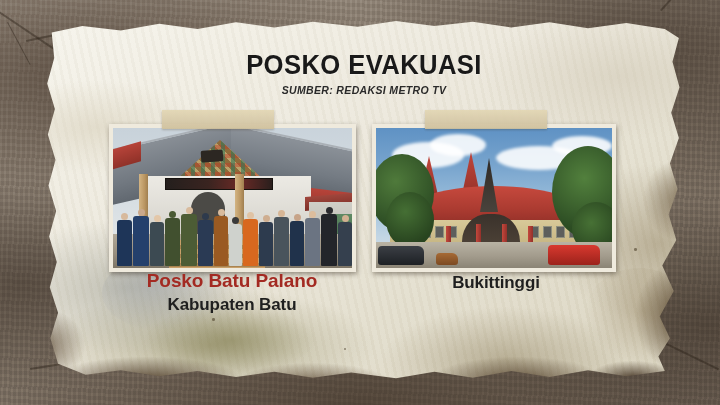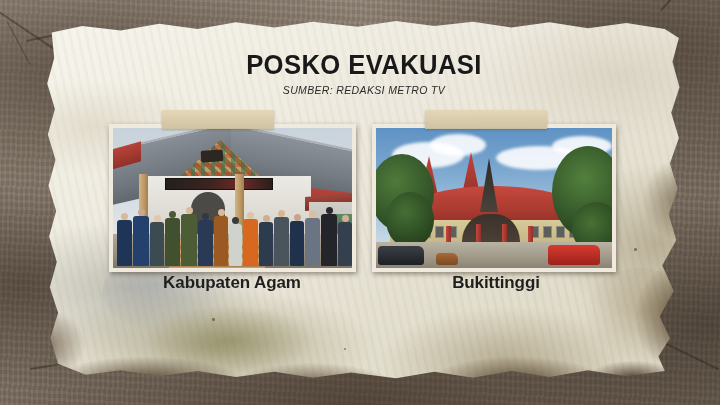--- a/index.html
+++ b/index.html
@@ -98,21 +98,21 @@
 
   
   #header { position:absolute; left:0; top:34px; width:640px; text-align:center; }
   #title {
     font-size:27px; font-weight:bold; letter-spacing:.4px;
     color:#191919; line-height:1;
     text-shadow:0 1px 1px rgba(255,255,255,.35);
     transform:scaleX(.95); transform-origin:center;
   }
   #subtitle {
-    margin-top:5px; font-size:10.5px; font-weight:normal; font-style:italic;
+    margin-top:5px; font-size:10.5px; font-weight:bold; font-style:italic;
     letter-spacing:.35px; color:#2a2a2a;
   }
 
   
   .card { position:absolute; }
   #card-left  { left:65px;  top:92px; width:247px; }
   #card-right { left:328px; top:92px; width:244px; }
 
   .tape {
     position:absolute; top:0; height:19px;
@@ -416,21 +416,22 @@
           <div class="ground-r"></div>
 
           <div class="car" style="left:2px;   width:46px; height:19px; background:linear-gradient(180deg,#3b3f45,#1d2024);"></div>
           <div class="car" style="left:172px; width:52px; height:20px; background:linear-gradient(180deg,#d8392f,#9c221b);"></div>
           <div class="car" style="left:60px;  width:22px; height:12px; background:linear-gradient(180deg,#a66a35,#7c4a22);"></div>
         </div>
       </div>
     </div>
 
     <div class="caption" id="cap-left">
-      <div class="cap-sub">Kabupaten Agam</div>
+      <div class="cap-title">Posko Batu Palano</div>
+      <div class="cap-sub">Kabupaten Batu</div>
     </div>
 
     <div class="caption" id="cap-right">
       <div class="cap-sub">Bukittinggi</div>
     </div>
 
   </div>
 </div>
 
 </body></html>

